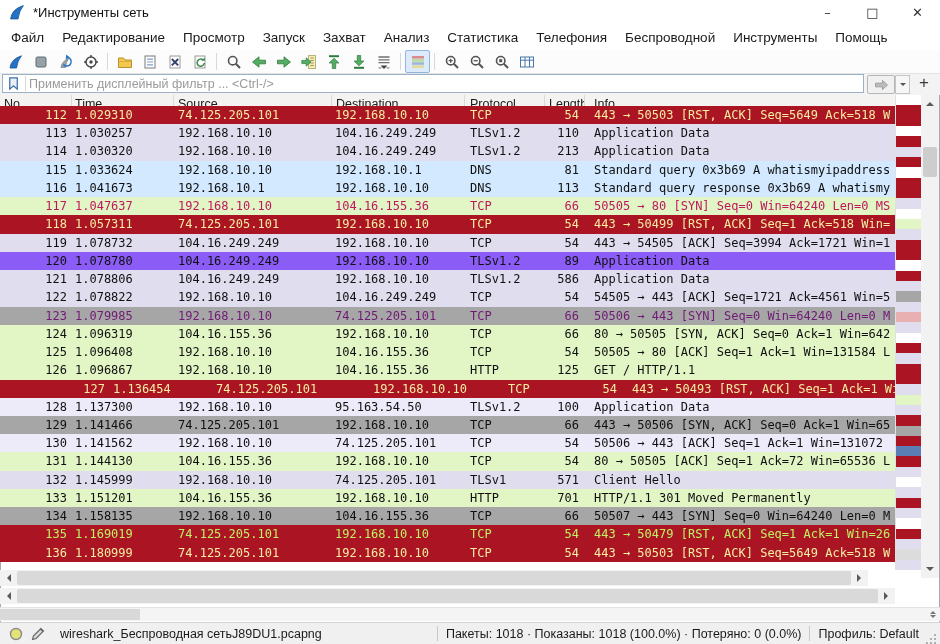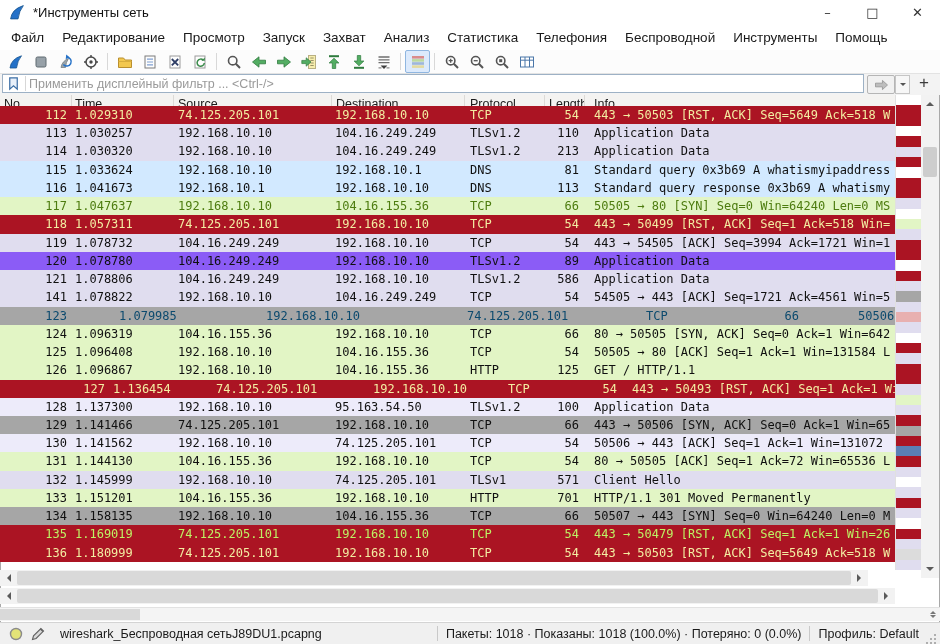--- a/index.html
+++ b/index.html
@@ -318,21 +318,21 @@
       </div>
       <div class="row" style="background: rgb(210, 233, 255); color: rgb(16, 16, 16);">
         <div class="cell c-no">116</div>
         <div class="cell c-time">1.041673</div>
         <div class="cell c-src">192.168.10.1</div>
         <div class="cell c-dst">192.168.10.10</div>
         <div class="cell c-proto">DNS</div>
         <div class="cell c-len">113</div>
         <div class="cell c-info">Standard query response 0x3b69 A whatismy</div>
       </div>
-      <div class="row" style="background: rgb(226, 245, 197); color: #4d7c0f;">
+      <div class="row" style="background: rgb(226, 245, 197); color: #be185d;">
         <div class="cell c-no">117</div>
         <div class="cell c-time">1.047637</div>
         <div class="cell c-src">192.168.10.10</div>
         <div class="cell c-dst">104.16.155.36</div>
         <div class="cell c-proto">TCP</div>
         <div class="cell c-len">66</div>
         <div class="cell c-info">50505 → 80 [SYN] Seq=0 Win=64240 Len=0 MS</div>
       </div>
       <div class="row" style="background: rgb(171, 20, 35); color: rgb(243, 237, 162);">
         <div class="cell c-no">118</div>
@@ -364,29 +364,29 @@
       <div class="row" style="background: rgb(224, 221, 239); color: rgb(16, 16, 16);">
         <div class="cell c-no">121</div>
         <div class="cell c-time">1.078806</div>
         <div class="cell c-src">104.16.249.249</div>
         <div class="cell c-dst">192.168.10.10</div>
         <div class="cell c-proto">TLSv1.2</div>
         <div class="cell c-len">586</div>
         <div class="cell c-info">Application Data</div>
       </div>
       <div class="row" style="background: rgb(224, 221, 239); color: rgb(16, 16, 16);">
-        <div class="cell c-no">141</div>
+        <div class="cell c-no">122</div>
         <div class="cell c-time">1.078822</div>
         <div class="cell c-src">192.168.10.10</div>
         <div class="cell c-dst">104.16.249.249</div>
         <div class="cell c-proto">TCP</div>
         <div class="cell c-len">54</div>
         <div class="cell c-info">54505 → 443 [ACK] Seq=1721 Ack=4561 Win=5</div>
       </div>
-      <div class="row" style="background: rgb(166, 166, 166); color: #0c4a6e; gap: 44px;">
+      <div class="row" style="background: rgb(166, 166, 166); color: #701a75;">
         <div class="cell c-no">123</div>
         <div class="cell c-time">1.079985</div>
         <div class="cell c-src">192.168.10.10</div>
         <div class="cell c-dst">74.125.205.101</div>
         <div class="cell c-proto">TCP</div>
         <div class="cell c-len">66</div>
         <div class="cell c-info">50506 → 443 [SYN] Seq=0 Win=64240 Len=0 M</div>
       </div>
       <div class="row" style="background: rgb(226, 245, 197); color: rgb(16, 16, 16);">
         <div class="cell c-no">124</div>

